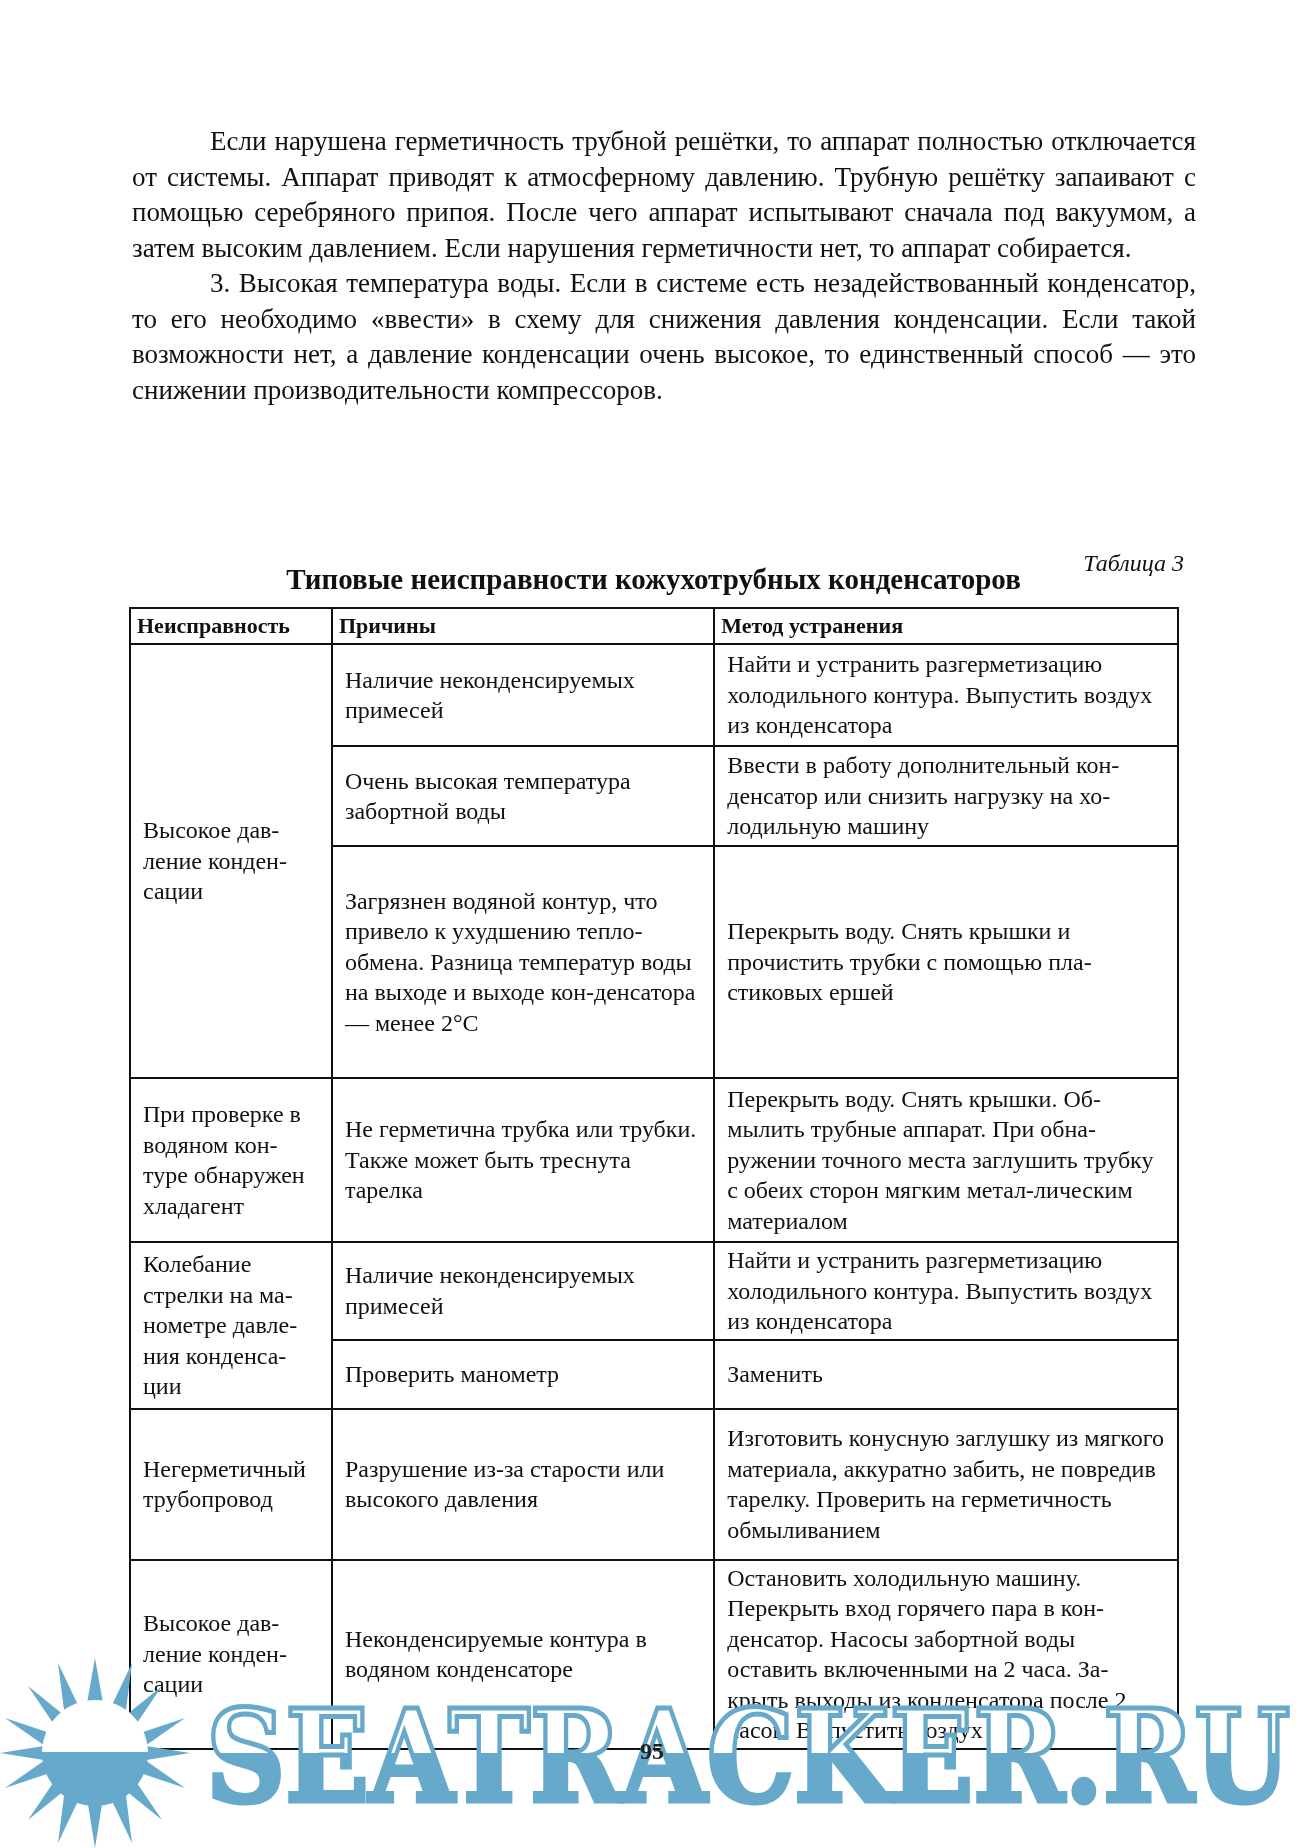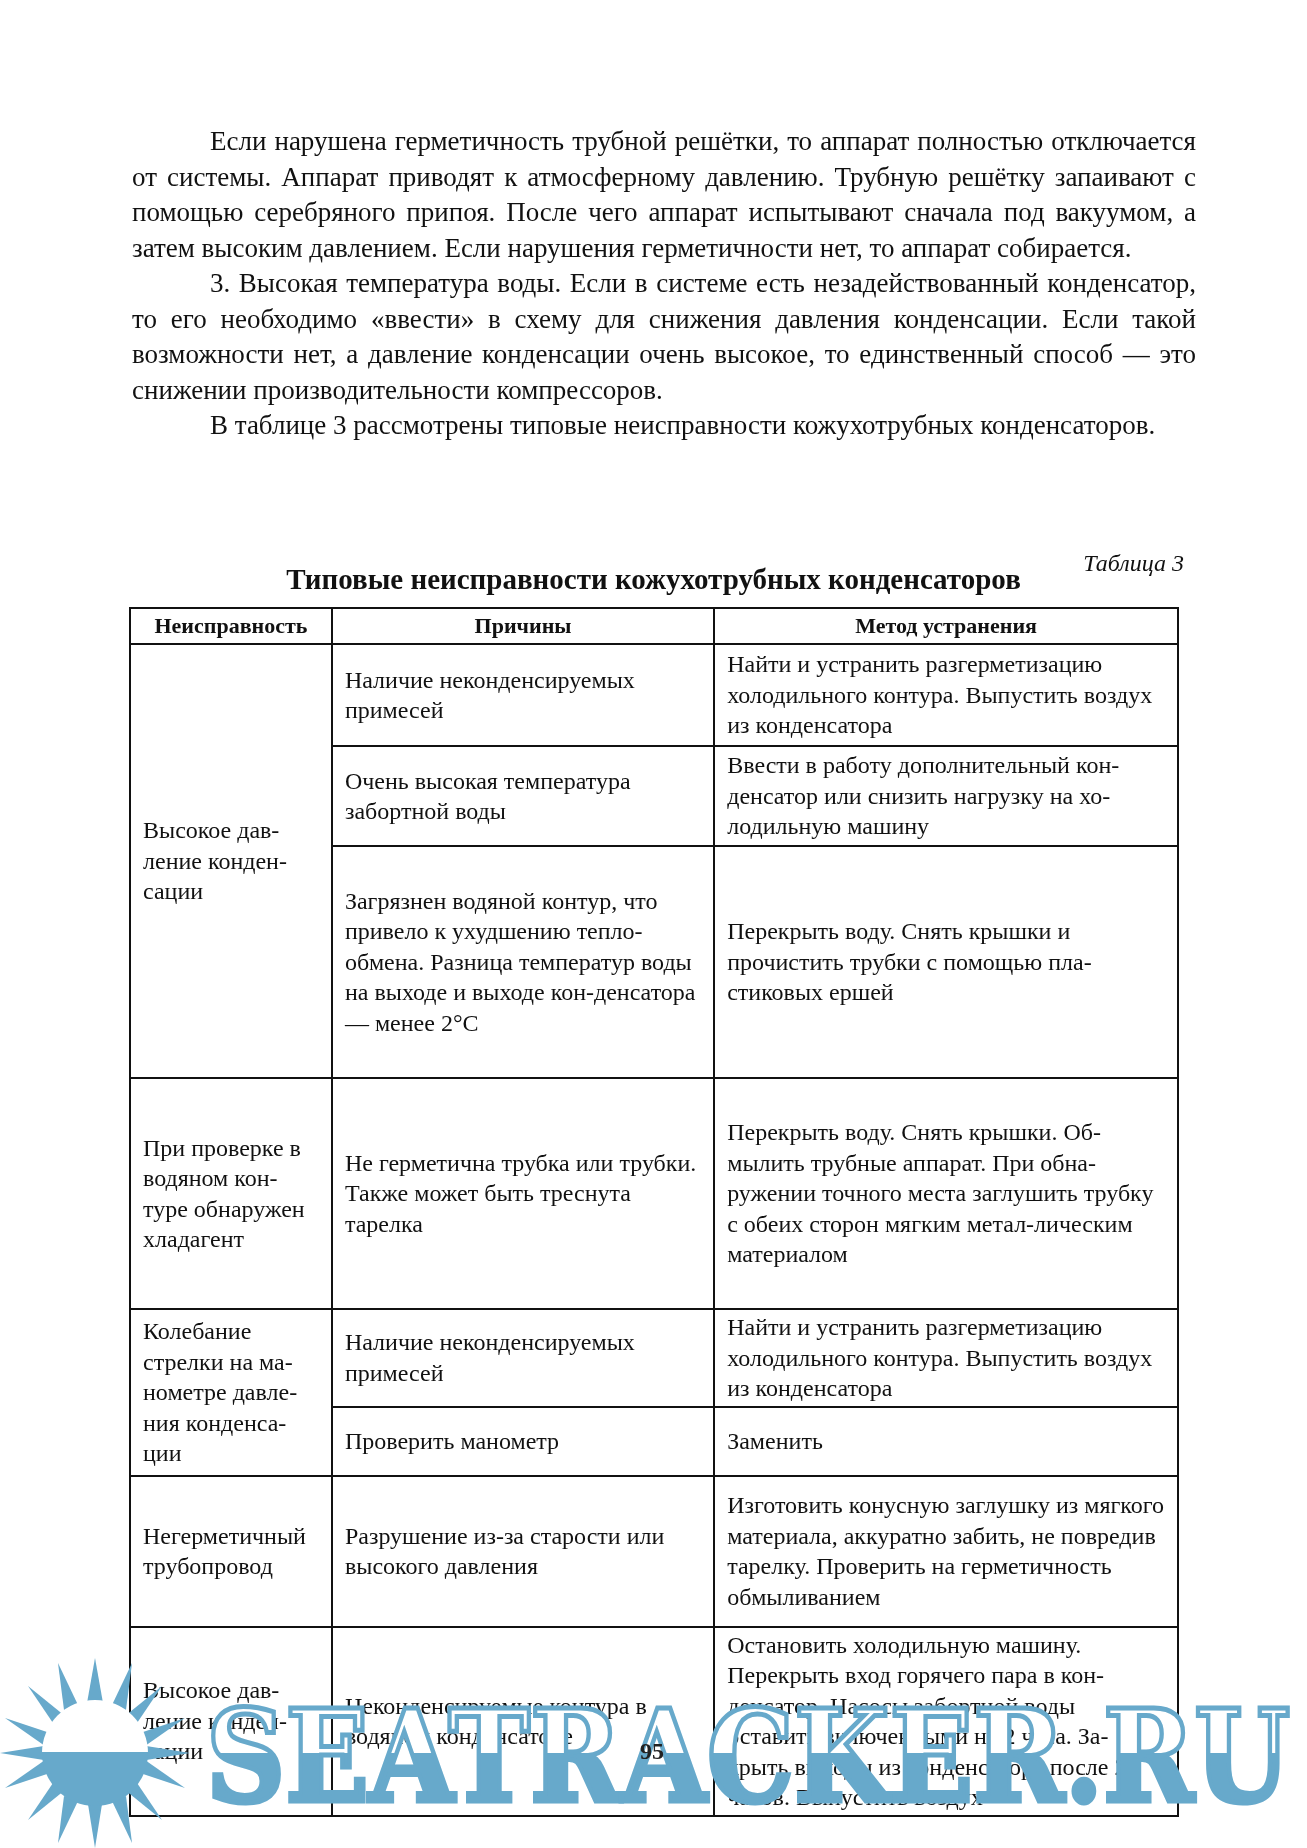--- a/index.html
+++ b/index.html
@@ -7,33 +7,32 @@
          font-family: "Liberation Serif", "DejaVu Serif", serif; color: #111; }
   .body-text { position: absolute; left: 132px; width: 1064px; top: 124px;
                font-size: 27px; line-height: 35.5px; text-align: justify; }
   .body-text p { margin: 0; text-indent: 78px; hyphens: manual; }
   .table-label { position: absolute; right: 123px; top: 526px; font-size: 24px; font-style: italic; margin-top: 24px; }
   .table-caption { position: absolute; left: 129px; width: 1049px; top: 563px; text-align: center;
                    font-size: 29px; font-weight: bold; }
   table.faults { position: absolute; left: 129px; top: 607px; width: 1050px;
                  border-collapse: collapse; font-size: 24px; line-height: 30.5px; }
   table.faults th, table.faults td { border: 2.5px solid #111; vertical-align: middle; }
-  table.faults th { font-weight: bold; font-size: 22px; height: 34px; text-align: center; padding: 0 6px; }
+  table.faults th { font-weight: bold; font-size: 22px; height: 34px; text-align: left; padding: 0 6px; }
   table.faults td { padding: 2px 10px 2px 12px; text-align: left; }
   col.c1 { width: 202px; } col.c2 { width: 383px; } col.c3 { width: 465px; }
   .page-number { position: absolute; left: 640px; top: 1738px; font-size: 24px; color: #222; z-index: 3; font-weight: bold; }
   .watermark { position: absolute; left: 0; top: 1648px; width: 1307px; height: 200px; z-index: 2; pointer-events: none; }
 </style>
 </head>
 <body>
 
 <div class="body-text">
   <p>Если нарушена герметичность трубной решётки, то аппарат полностью отключается от системы. Аппарат приводят к атмосферному давлению. Труб­ную решётку запаивают с помощью серебряного припоя. После чего аппарат испытывают сначала под вакуумом, а затем высоким давлением. Если наруше­ния герметичности нет, то аппарат собирается.</p>
   <p>3. Высокая температура воды. Если в системе есть незадействованный конденсатор, то его необходимо «ввести» в схему для снижения давления кон­денсации. Если такой возможности нет, а давление конденсации очень высокое, то единственный способ — это снижении производительности компрессоров.</p>
-  <p>В таблице 3 рассмотрены типовые неисправности кожухотрубных кон­денсаторов.</p>
 </div>
 
 <div class="table-label">Таблица 3</div>
 <div class="table-caption">Типовые неисправности кожухотрубных конденсаторов</div>
 
 <table class="faults">
   <colgroup>
       <col class="c1">
       <col class="c2">
       <col class="c3">
@@ -52,21 +51,21 @@
       <td>Найти и устранить разгерметизацию холодильного контура. Выпустить воздух из конденсатора</td>
     </tr>
     <tr style="height:100px">
       <td>Очень высокая температура забортной воды</td>
       <td>Ввести в работу дополнительный кон-денсатор или снизить нагрузку на хо-лодильную машину</td>
     </tr>
     <tr style="height:232px">
       <td>Загрязнен водяной контур, что привело к ухудшению тепло-обмена. Разница температур воды на выходе и выходе кон-денсатора — менее 2°С</td>
       <td>Перекрыть воду. Снять крышки и прочистить трубки с помощью пла-стиковых ершей</td>
     </tr>
-    <tr style="height:231px">
+    <tr style="height:164px">
       <td>При проверке в водяном кон-туре обнаружен хладагент</td>
       <td>Не герметична трубка или трубки. Также может быть треснута тарелка</td>
       <td>Перекрыть воду. Снять крышки. Об-мылить трубные аппарат. При обна-ружении точного места заглушить трубку с обеих сторон мягким метал-лическим материалом</td>
     </tr>
     <tr style="height:65px">
       <td rowspan="2">Колебание стрелки на ма-нометре давле-ния конденса-ции</td>
       <td>Наличие неконденсируемых примесей</td>
       <td>Найти и устранить разгерметизацию холодильного контура. Выпустить воздух из конденсатора</td>
     </tr>
     <tr style="height:69px">

